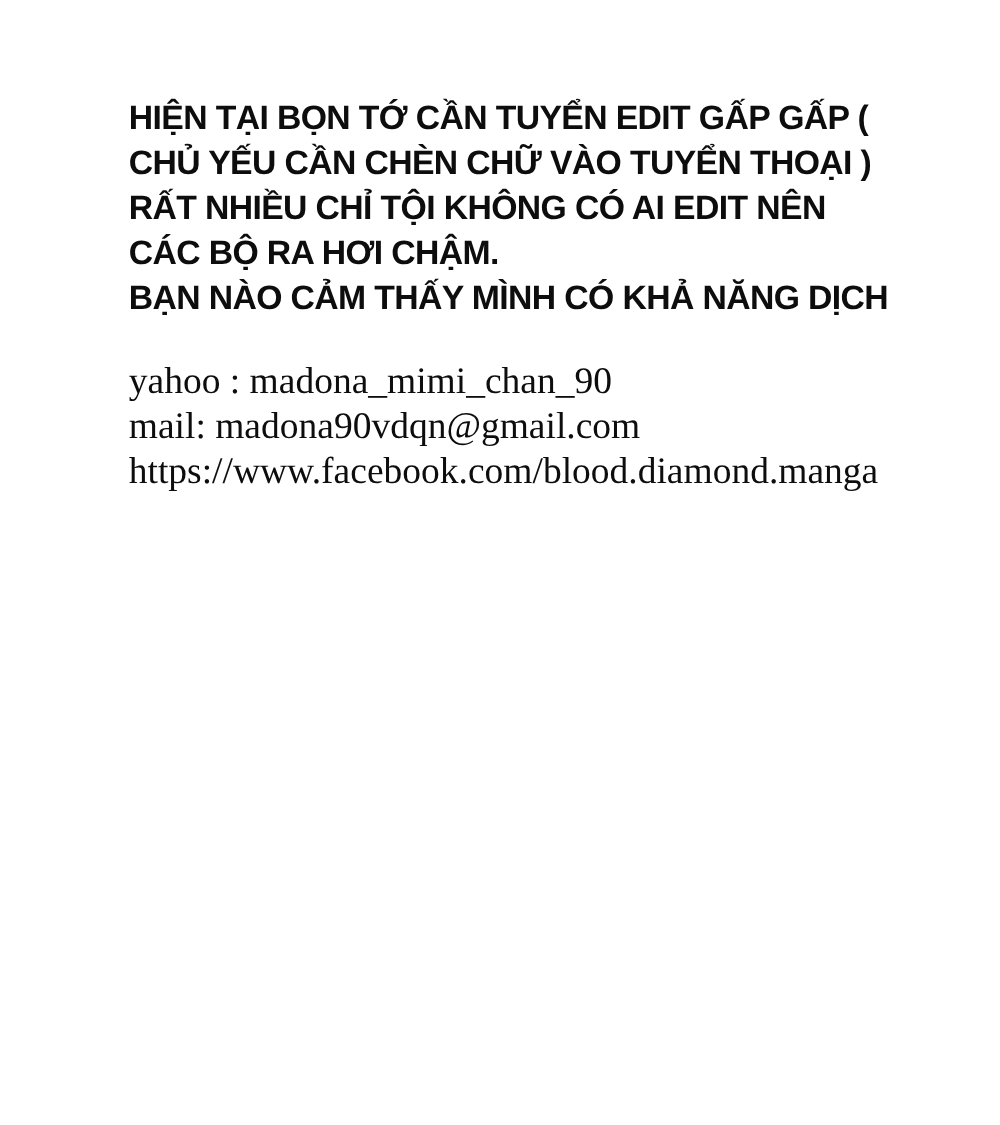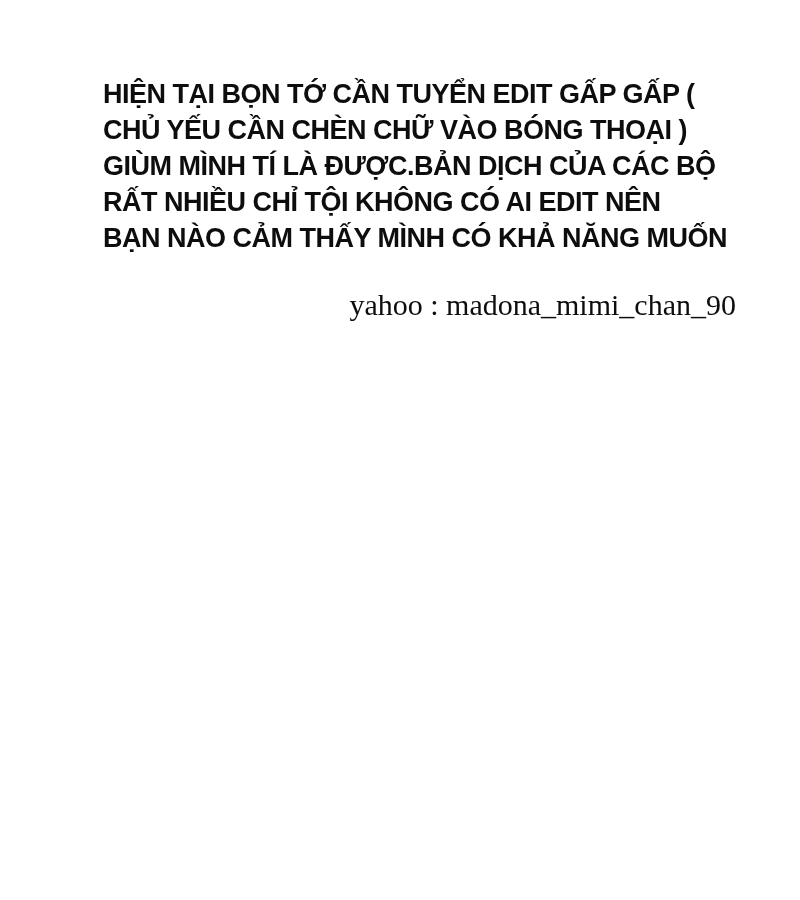--- a/index.html
+++ b/index.html
@@ -37,35 +37,36 @@
     margin-top: 31px;
     font-family: "Liberation Serif", "DejaVu Serif", serif;
     font-weight: normal;
     font-size: 30px;
     line-height: 36px;
     letter-spacing: 0;
     color: #0d0d0d;
   }
   .contact-block .line {
     white-space: nowrap;
-    text-align: right;
   }
 </style>
 </head>
 <body>
 
 <div class="page">
   <div class="content">
 
     <div class="notice-block">
       <div class="line">HIỆN TẠI BỌN TỚ CẦN TUYỂN EDIT GẤP GẤP (</div>
-      <div class="line">CHỦ YẾU CẦN CHÈN CHỮ VÀO BÓNG THOẠI )</div>
-      <div class="line">GIÙM MÌNH TÍ LÀ ĐƯỢC.BẢN DỊCH CỦA CÁC BỘ</div>
+      <div class="line">CHỦ YẾU CẦN CHÈN CHỮ VÀO TUYỂN THOẠI )</div>
       <div class="line">RẤT NHIỀU CHỈ TỘI KHÔNG CÓ AI EDIT NÊN</div>
-      <div class="line">BẠN NÀO CẢM THẤY MÌNH CÓ KHẢ NĂNG MUỐN</div>
+      <div class="line">CÁC BỘ RA HƠI CHẬM.</div>
+      <div class="line">BẠN NÀO CẢM THẤY MÌNH CÓ KHẢ NĂNG DỊCH</div>
     </div>
 
     <div class="contact-block">
       <div class="line">yahoo : madona_mimi_chan_90</div>
+      <div class="line">mail: madona90vdqn@gmail.com</div>
+      <div class="line">https://www.facebook.com/blood.diamond.manga</div>
     </div>
 
   </div>
 </div>
 
 </body></html>

